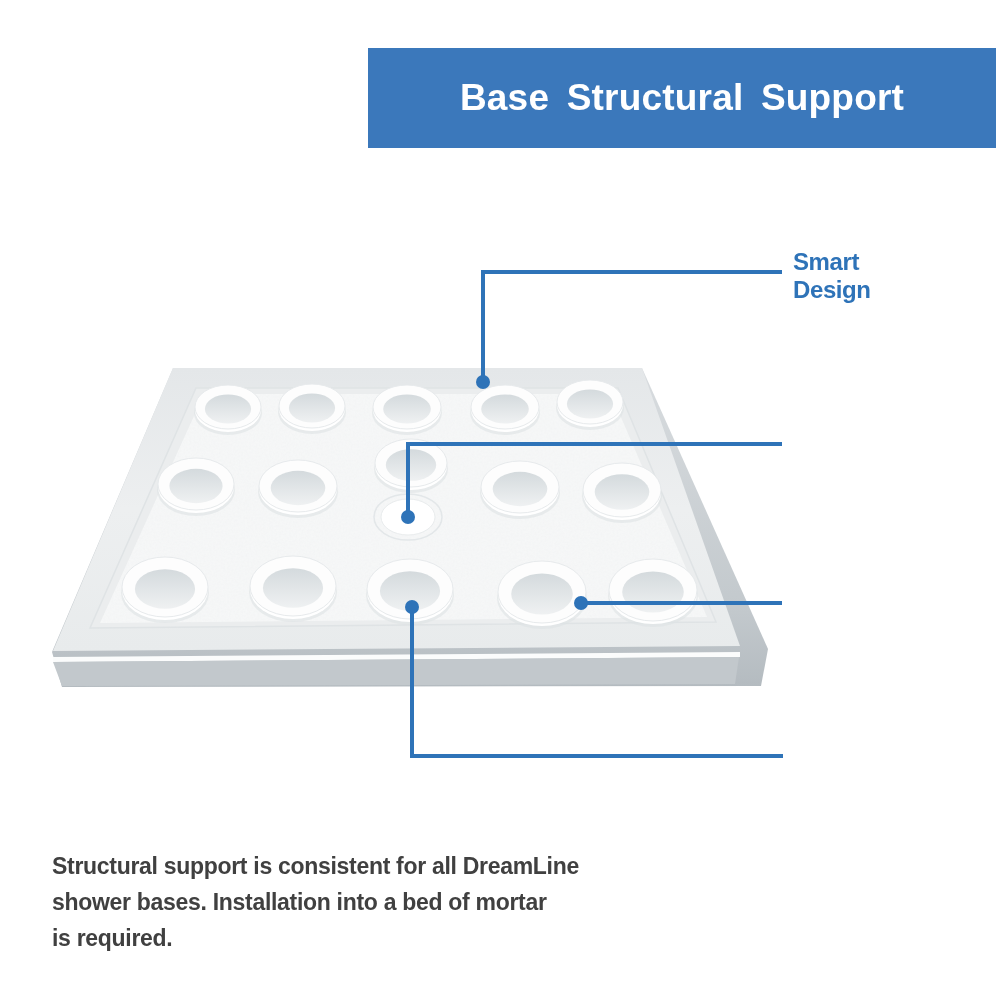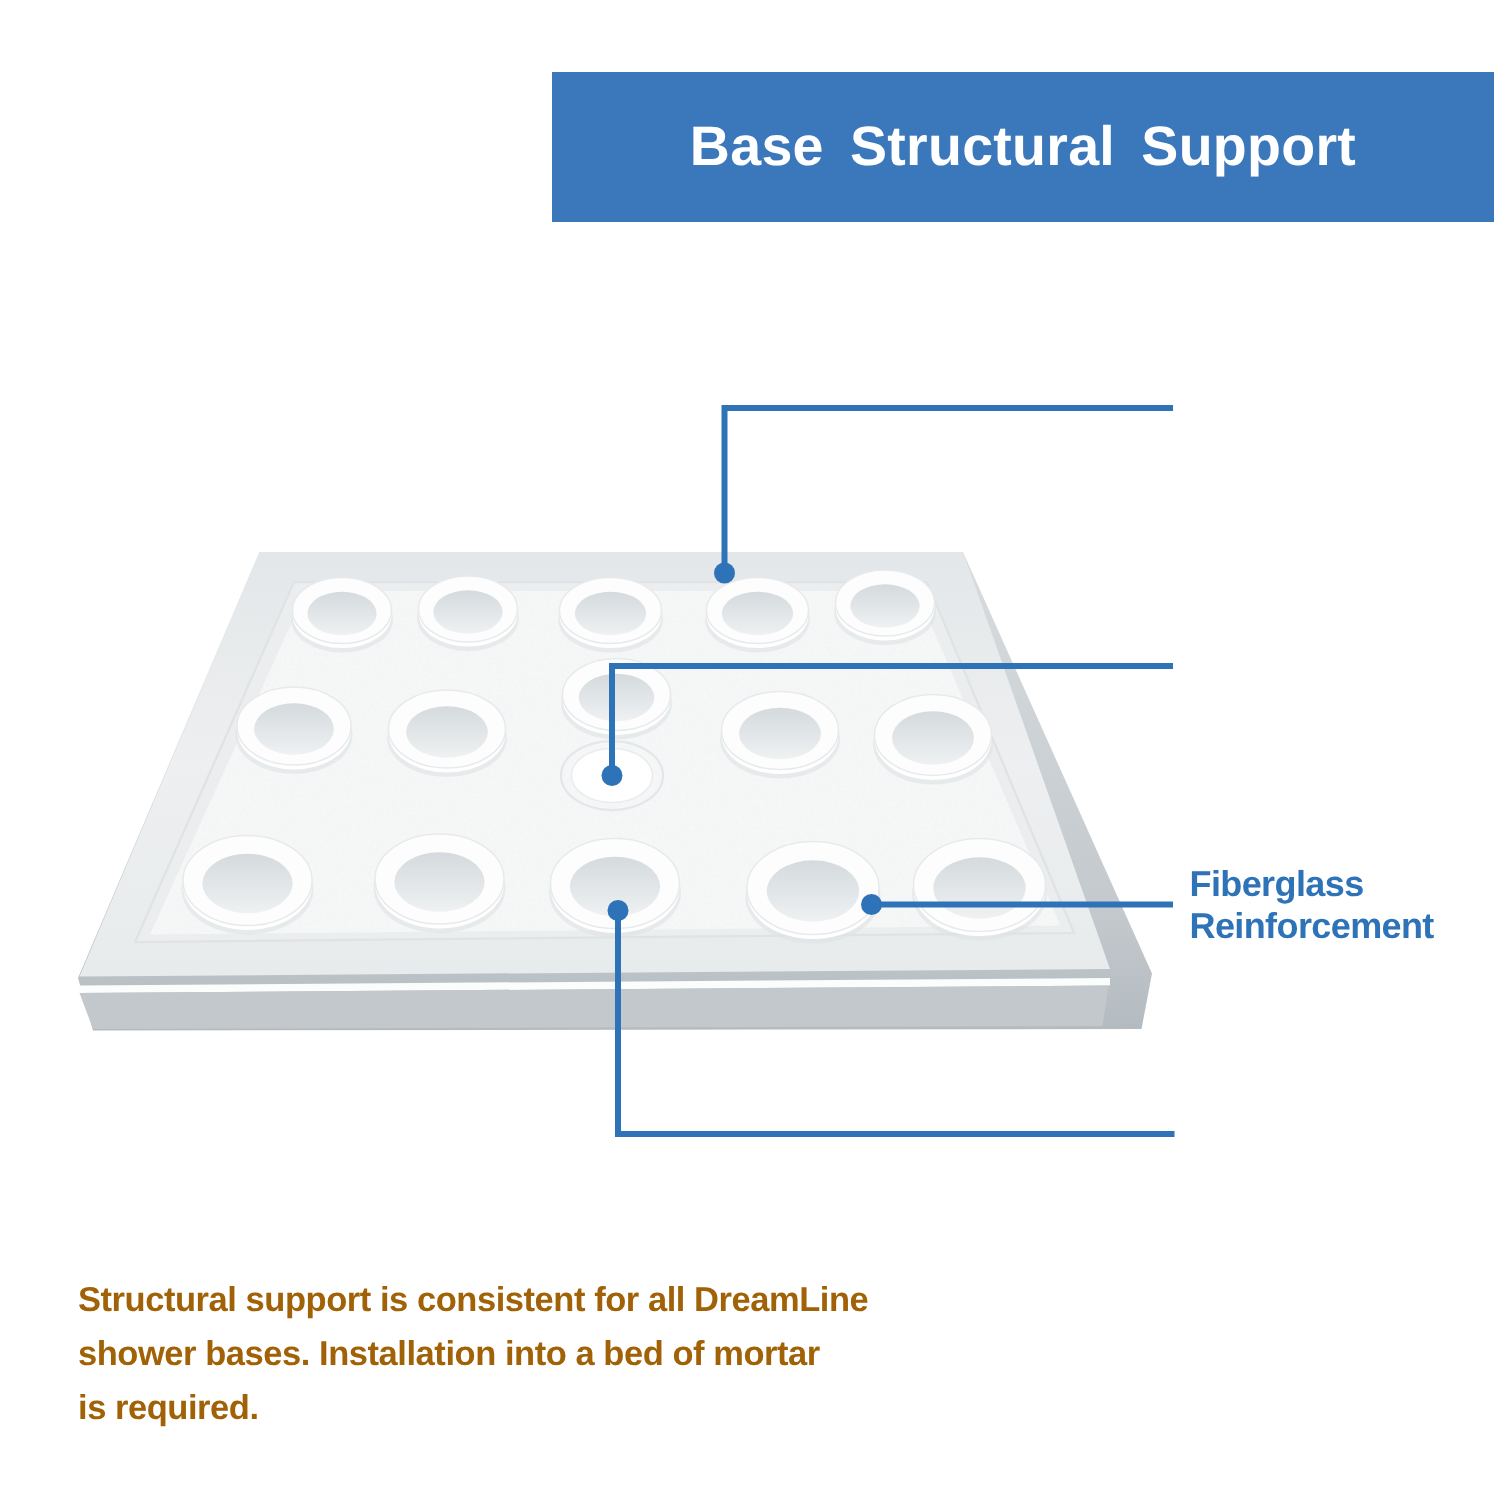--- a/index.html
+++ b/index.html
@@ -20,21 +20,21 @@
     position:absolute;left:793px;width:205px;
     color:#2e73b8;font-size:24px;font-weight:bold;line-height:28px;
     letter-spacing:-0.4px;white-space:pre-line;
   }
   .co-smart{top:248px;}
   .co-drain{top:358px;}
   .co-fiber{top:576px;}
   .co-pvc{top:685px;}
   .footer-text{
     position:absolute;left:52px;top:848px;width:680px;
-    color:#a16207;font-size:23px;font-weight:bold;line-height:36px;
+    color:#404040;font-size:23px;font-weight:bold;line-height:36px;
     letter-spacing:-0.3px;white-space:pre-line;
   }
 </style>
 </head>
 <body>
 
 <div class="stage">
 
   <div class="banner">
     <div class="banner-title">Base Structural Support</div>
@@ -186,19 +186,19 @@
           <polyline points="782,603 581,603" fill="none" stroke="#2e73b8" stroke-width="4"></polyline>
           <circle cx="581" cy="603" r="7" fill="#2e73b8"></circle>
         </g>
         <g>
           <polyline points="783,756 412,756 412,607" fill="none" stroke="#2e73b8" stroke-width="4"></polyline>
           <circle cx="412" cy="607" r="7" fill="#2e73b8"></circle>
         </g>
       </g>
   </svg>
 
-  <div class="callout-label co-fiber">Fiberglass
-Reinforcement</div>
+  <div class="callout-label co-smart">Smart
+Design</div>
 
   <div class="footer-text">Structural support is consistent for all DreamLine
 shower bases. Installation into a bed of mortar
 is required.</div>
 </div>
 
 </body></html>

